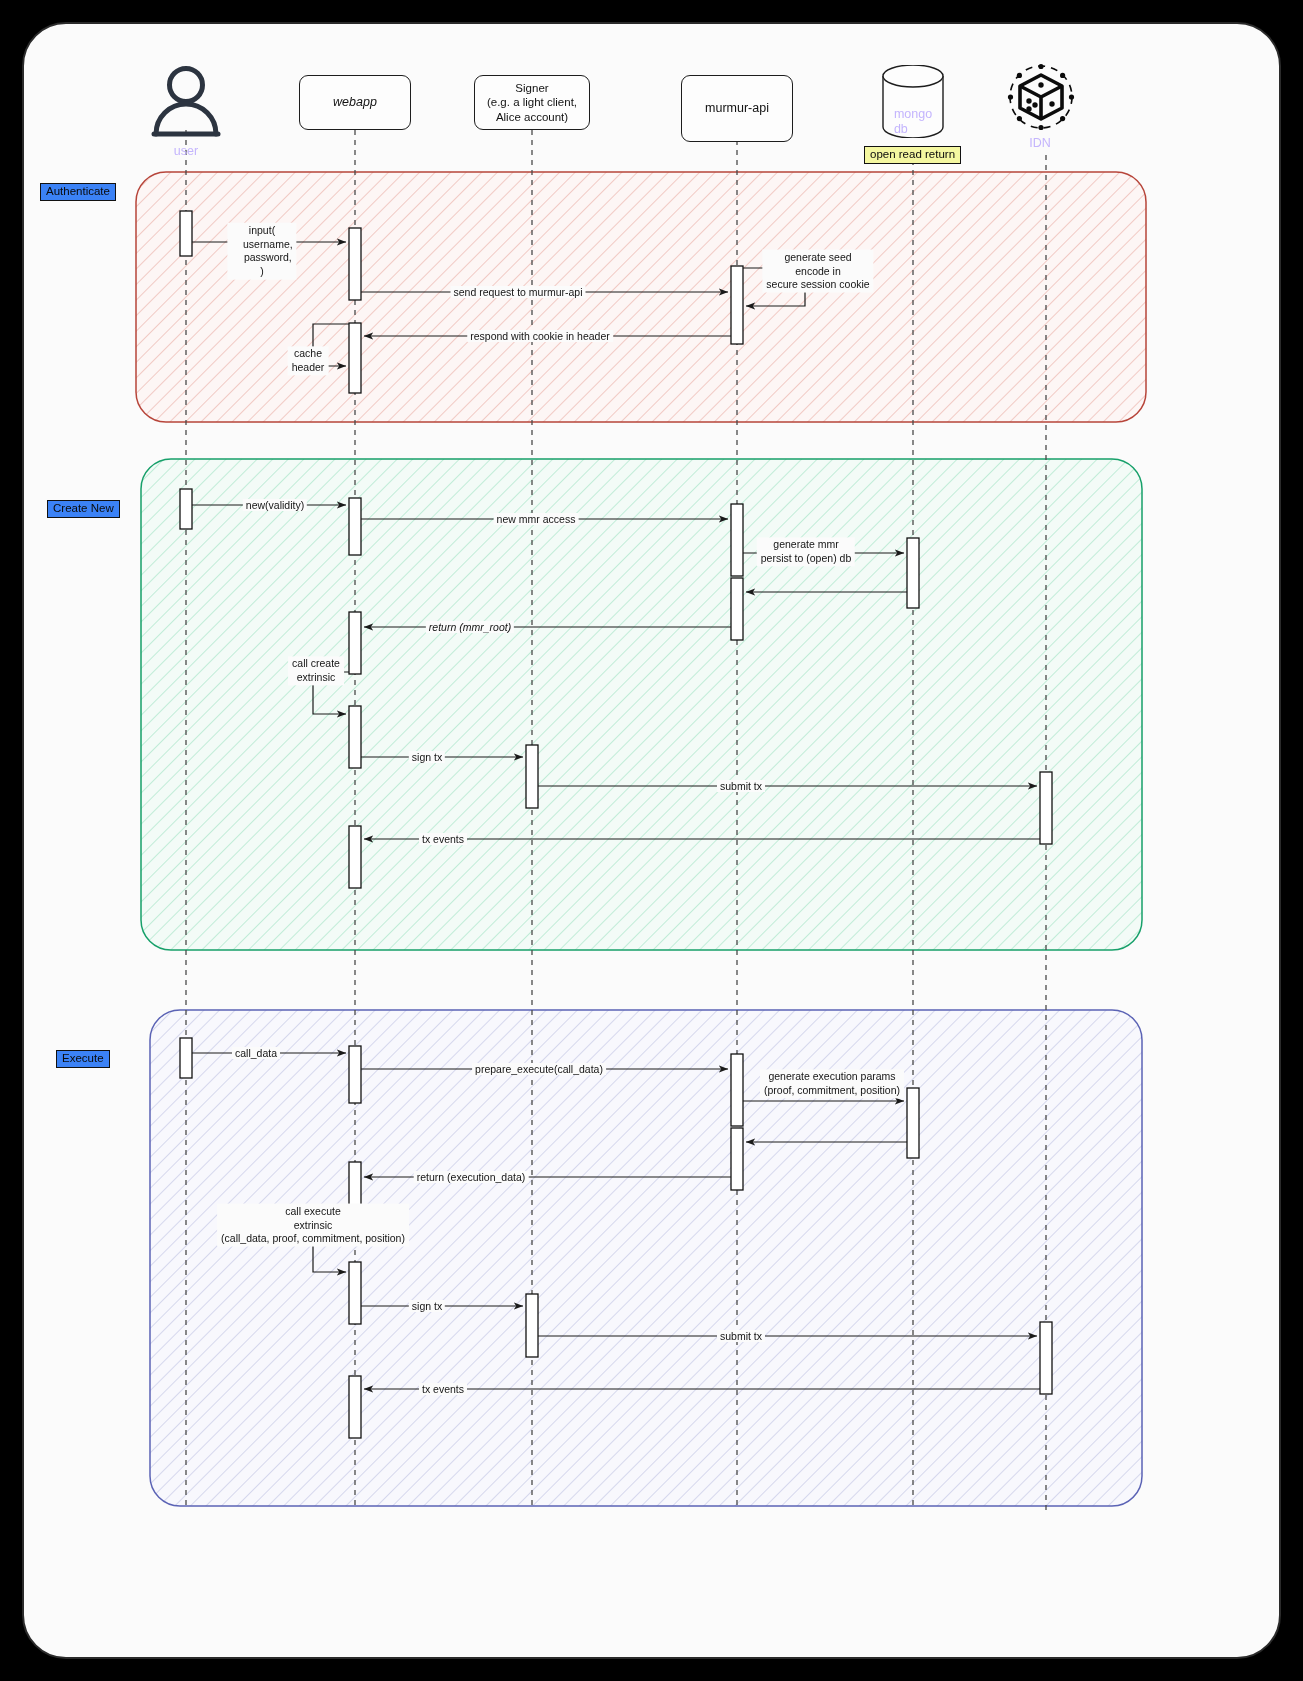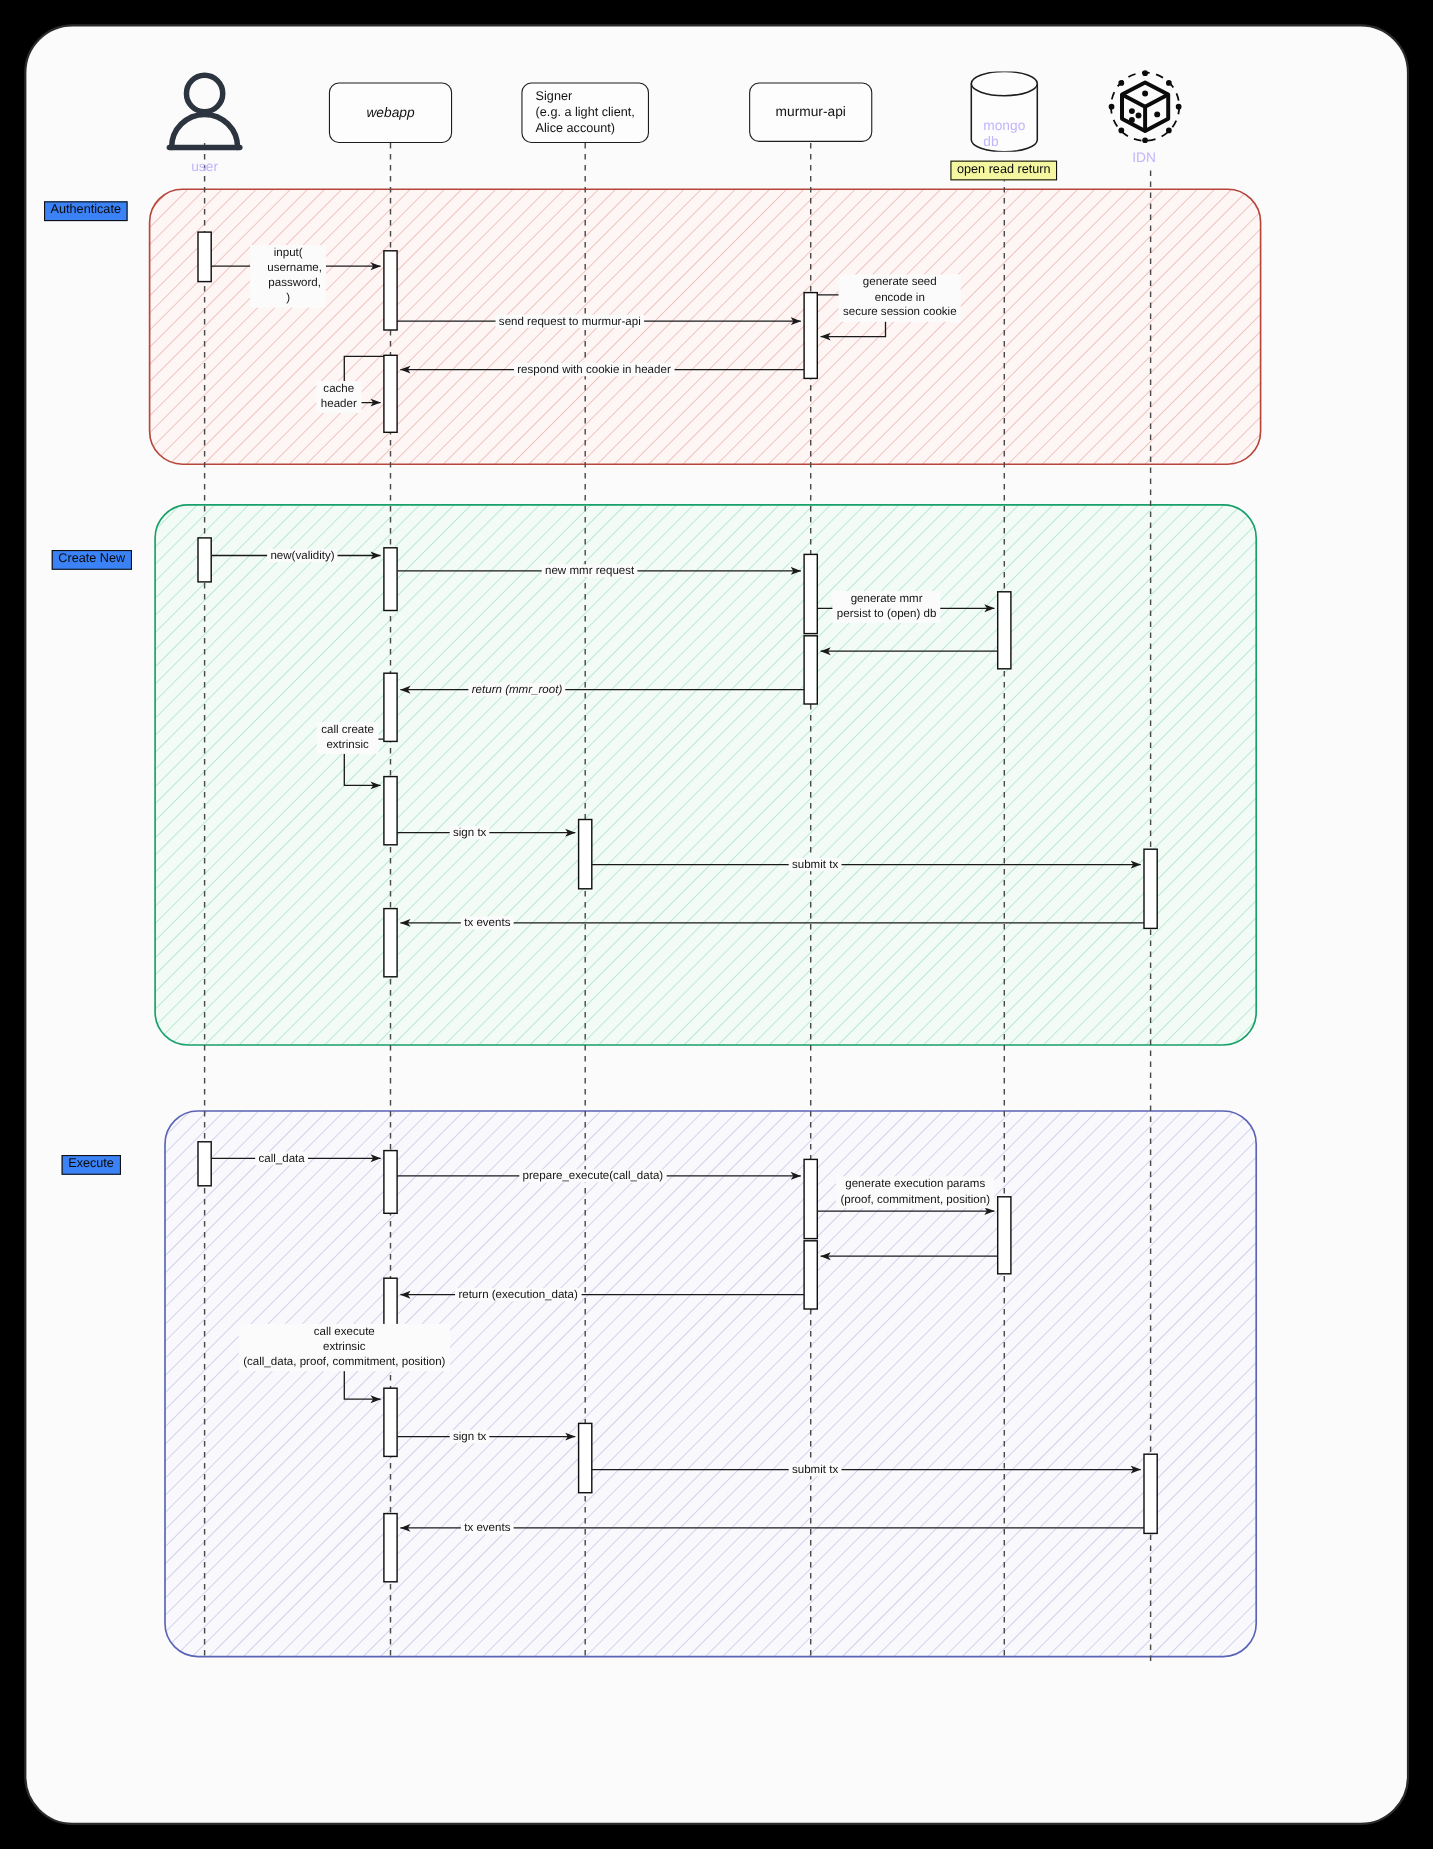--- a/index.html
+++ b/index.html
@@ -59,21 +59,21 @@
   .actor-box {
     position: absolute;
     border: 1.4px solid #1d1d1d;
     border-radius: 9px;
     background: #fdfdfd;
     font-size: 12.5px;
     color: #121212;
     display: flex;
     align-items: center;
     justify-content: center;
-    text-align: left;
+    text-align: center;
     line-height: 1.25;
     white-space: pre;
     box-sizing: border-box;
   }
   .actor-name {
     position: absolute;
     font-size: 12.5px;
     color: #c4b5fd;
     text-align: left;
     transform: translateX(-50%);
@@ -199,21 +199,21 @@
     <div class="actor-box" style="left:299px;top:75px;width:112px;height:55px;font-style:italic;">
       <span>webapp</span>
     </div>
 
     <div class="actor-box" style="left:474px;top:75px;width:116px;height:55px;font-size:11.5px;">
       <span>Signer
 (e.g. a light client,
 Alice account)</span>
     </div>
 
-    <div class="actor-box" style="left:681px;top:75px;width:112px;height:54px;">
+    <div class="actor-box" style="left:681px;top:75px;width:112px;height:67px;">
       <span>murmur-api</span>
     </div>
 
     <div class="actor-icon" style="left:881px;top:65px;width:64px;height:73px;">
       <svg width="64" height="73" viewBox="0 0 64 73" xmlns="http://www.w3.org/2000/svg">
         <path d="M2,11 L2,62 a30,11 0 0 0 60,0 L62,11" fill="#fdfdfd" stroke="#1d1d1d" stroke-width="1.4"></path>
         <ellipse cx="32" cy="11" rx="30" ry="11" fill="#fdfdfd" stroke="#1d1d1d" stroke-width="1.4"></ellipse>
       </svg>
     </div>
     <div class="actor-name" style="left:913px;top:107px;line-height:1.22;white-space:pre;">mongo
@@ -256,21 +256,21 @@
     password,
 )</div>
       <div class="msg-lbl" style="left: 518px; top: 292px;">send request to murmur-api</div>
       <div class="note-lbl" style="left: 818px; top: 271px;">generate seed
 encode in
 secure session cookie</div>
       <div class="msg-lbl" style="left: 540px; top: 336px;">respond with cookie in header</div>
       <div class="note-lbl" style="left: 308px; top: 361px;">cache
 header</div>
       <div class="msg-lbl" style="left: 275px; top: 505px;">new(validity)</div>
-      <div class="msg-lbl" style="left: 536px; top: 519px;">new mmr request</div>
+      <div class="msg-lbl" style="left: 536px; top: 519px;">new mmr access</div>
       <div class="note-lbl" style="left: 806px; top: 552px;">generate mmr
 persist to (open) db</div>
       <div class="msg-lbl" style="left: 470px; top: 627px; font-style: italic;">return (mmr_root)</div>
       <div class="note-lbl" style="left: 316px; top: 671px;">call create
 extrinsic</div>
       <div class="msg-lbl" style="left: 427px; top: 757px;">sign tx</div>
       <div class="msg-lbl" style="left: 741px; top: 786px;">submit tx</div>
       <div class="msg-lbl" style="left: 443px; top: 839px;">tx events</div>
       <div class="msg-lbl" style="left: 256px; top: 1053px;">call_data</div>
       <div class="msg-lbl" style="left: 539px; top: 1069px;">prepare_execute(call_data)</div>

